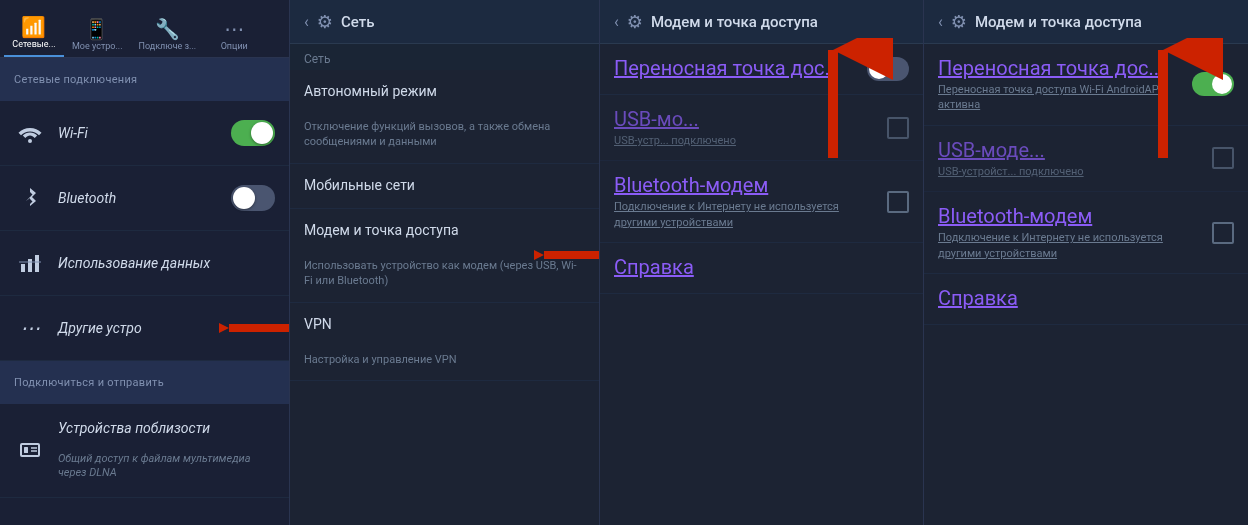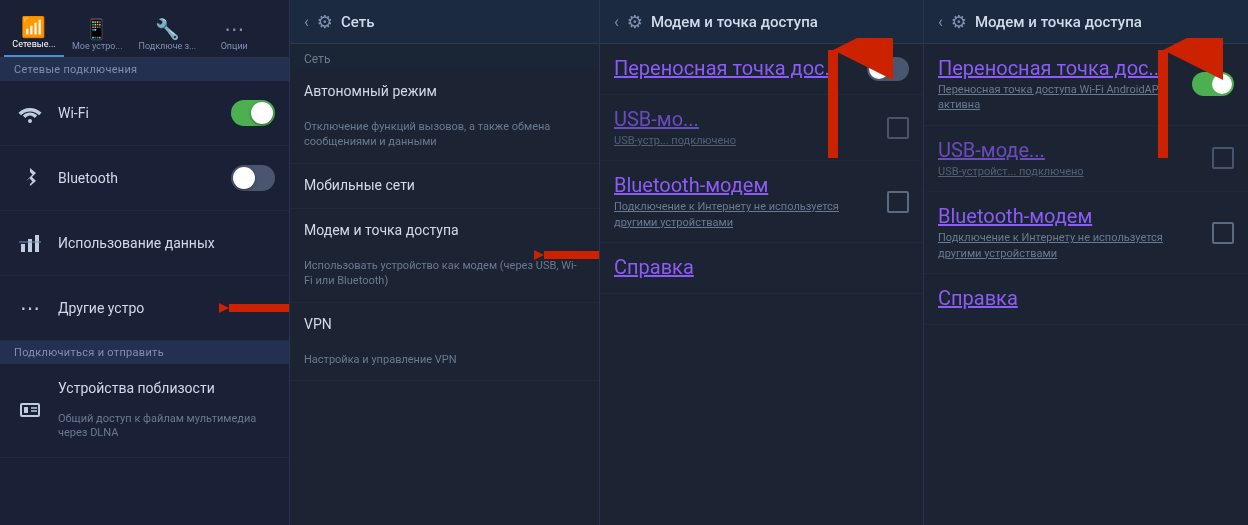--- a/index.html
+++ b/index.html
@@ -85,35 +85,36 @@
 
     .tab-label {
       font-size: 9px;
       text-align: center;
       white-space: nowrap;
     }
 
     
     .section-header {
       background: #243050;
-      padding: 5px 14px;
+      padding: 15px 14px;
       font-size: 11px;
       color: #8090b0;
       letter-spacing: 0.3px;
     }
 
     
     .menu-item {
       display: flex;
       align-items: center;
       padding: 16px 14px;
       border-bottom: 1px solid #1e2a40;
       cursor: pointer;
       min-height: 56px;
       position: relative;
+      font-style: italic;
     }
 
     .menu-item-icon {
       width: 32px;
       height: 32px;
       display: flex;
       align-items: center;
       justify-content: center;
       font-size: 20px;
       margin-right: 12px;

